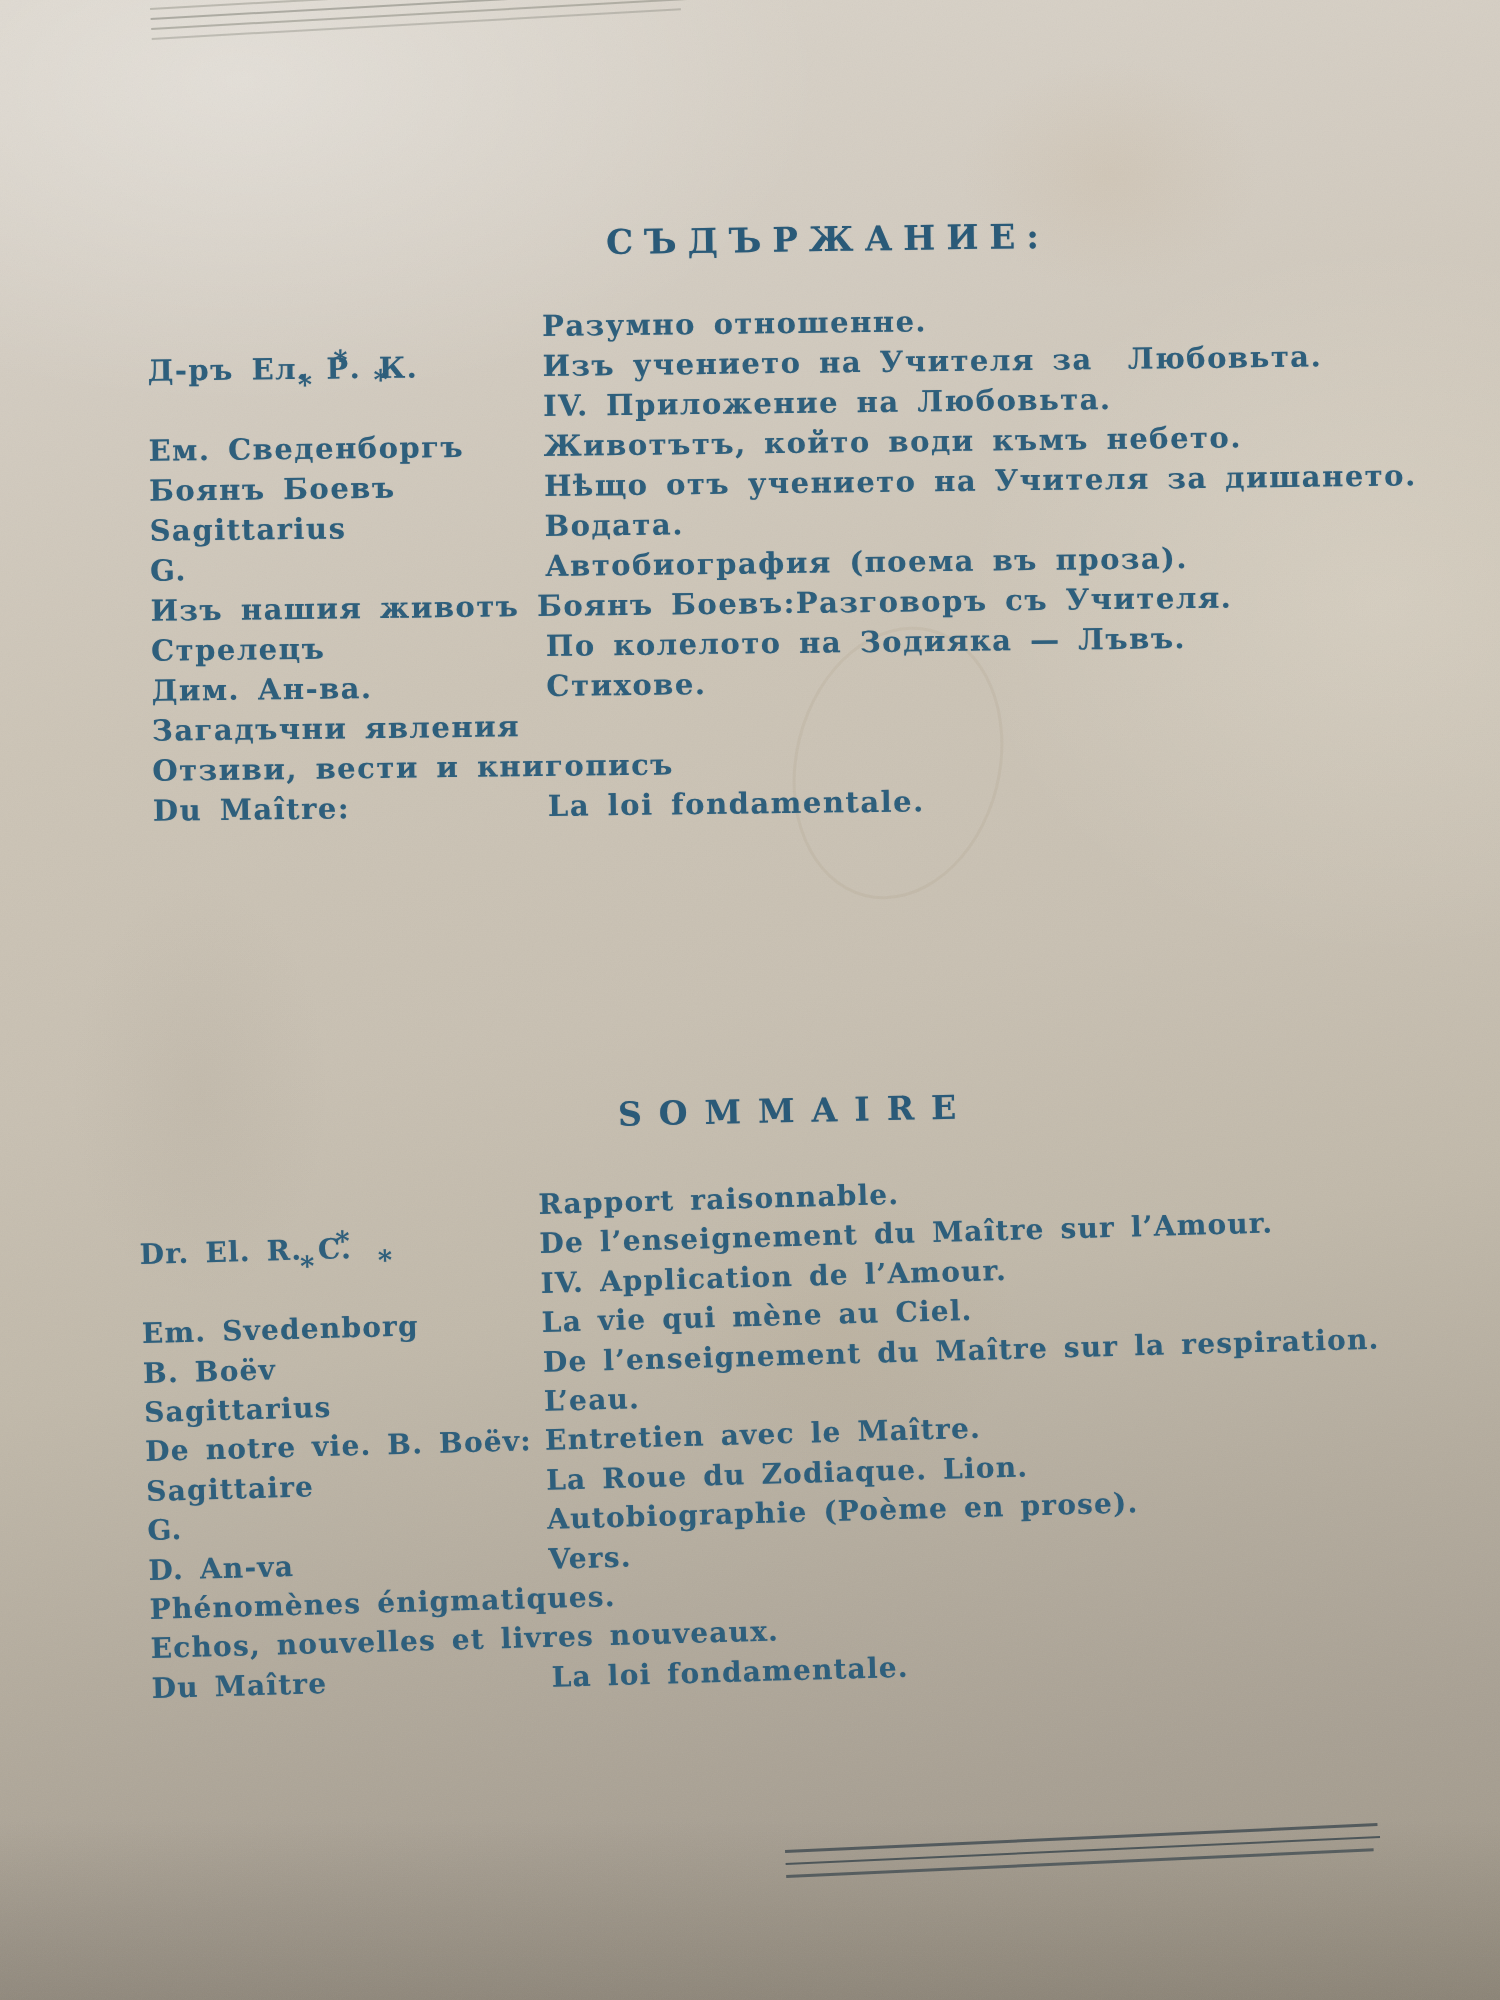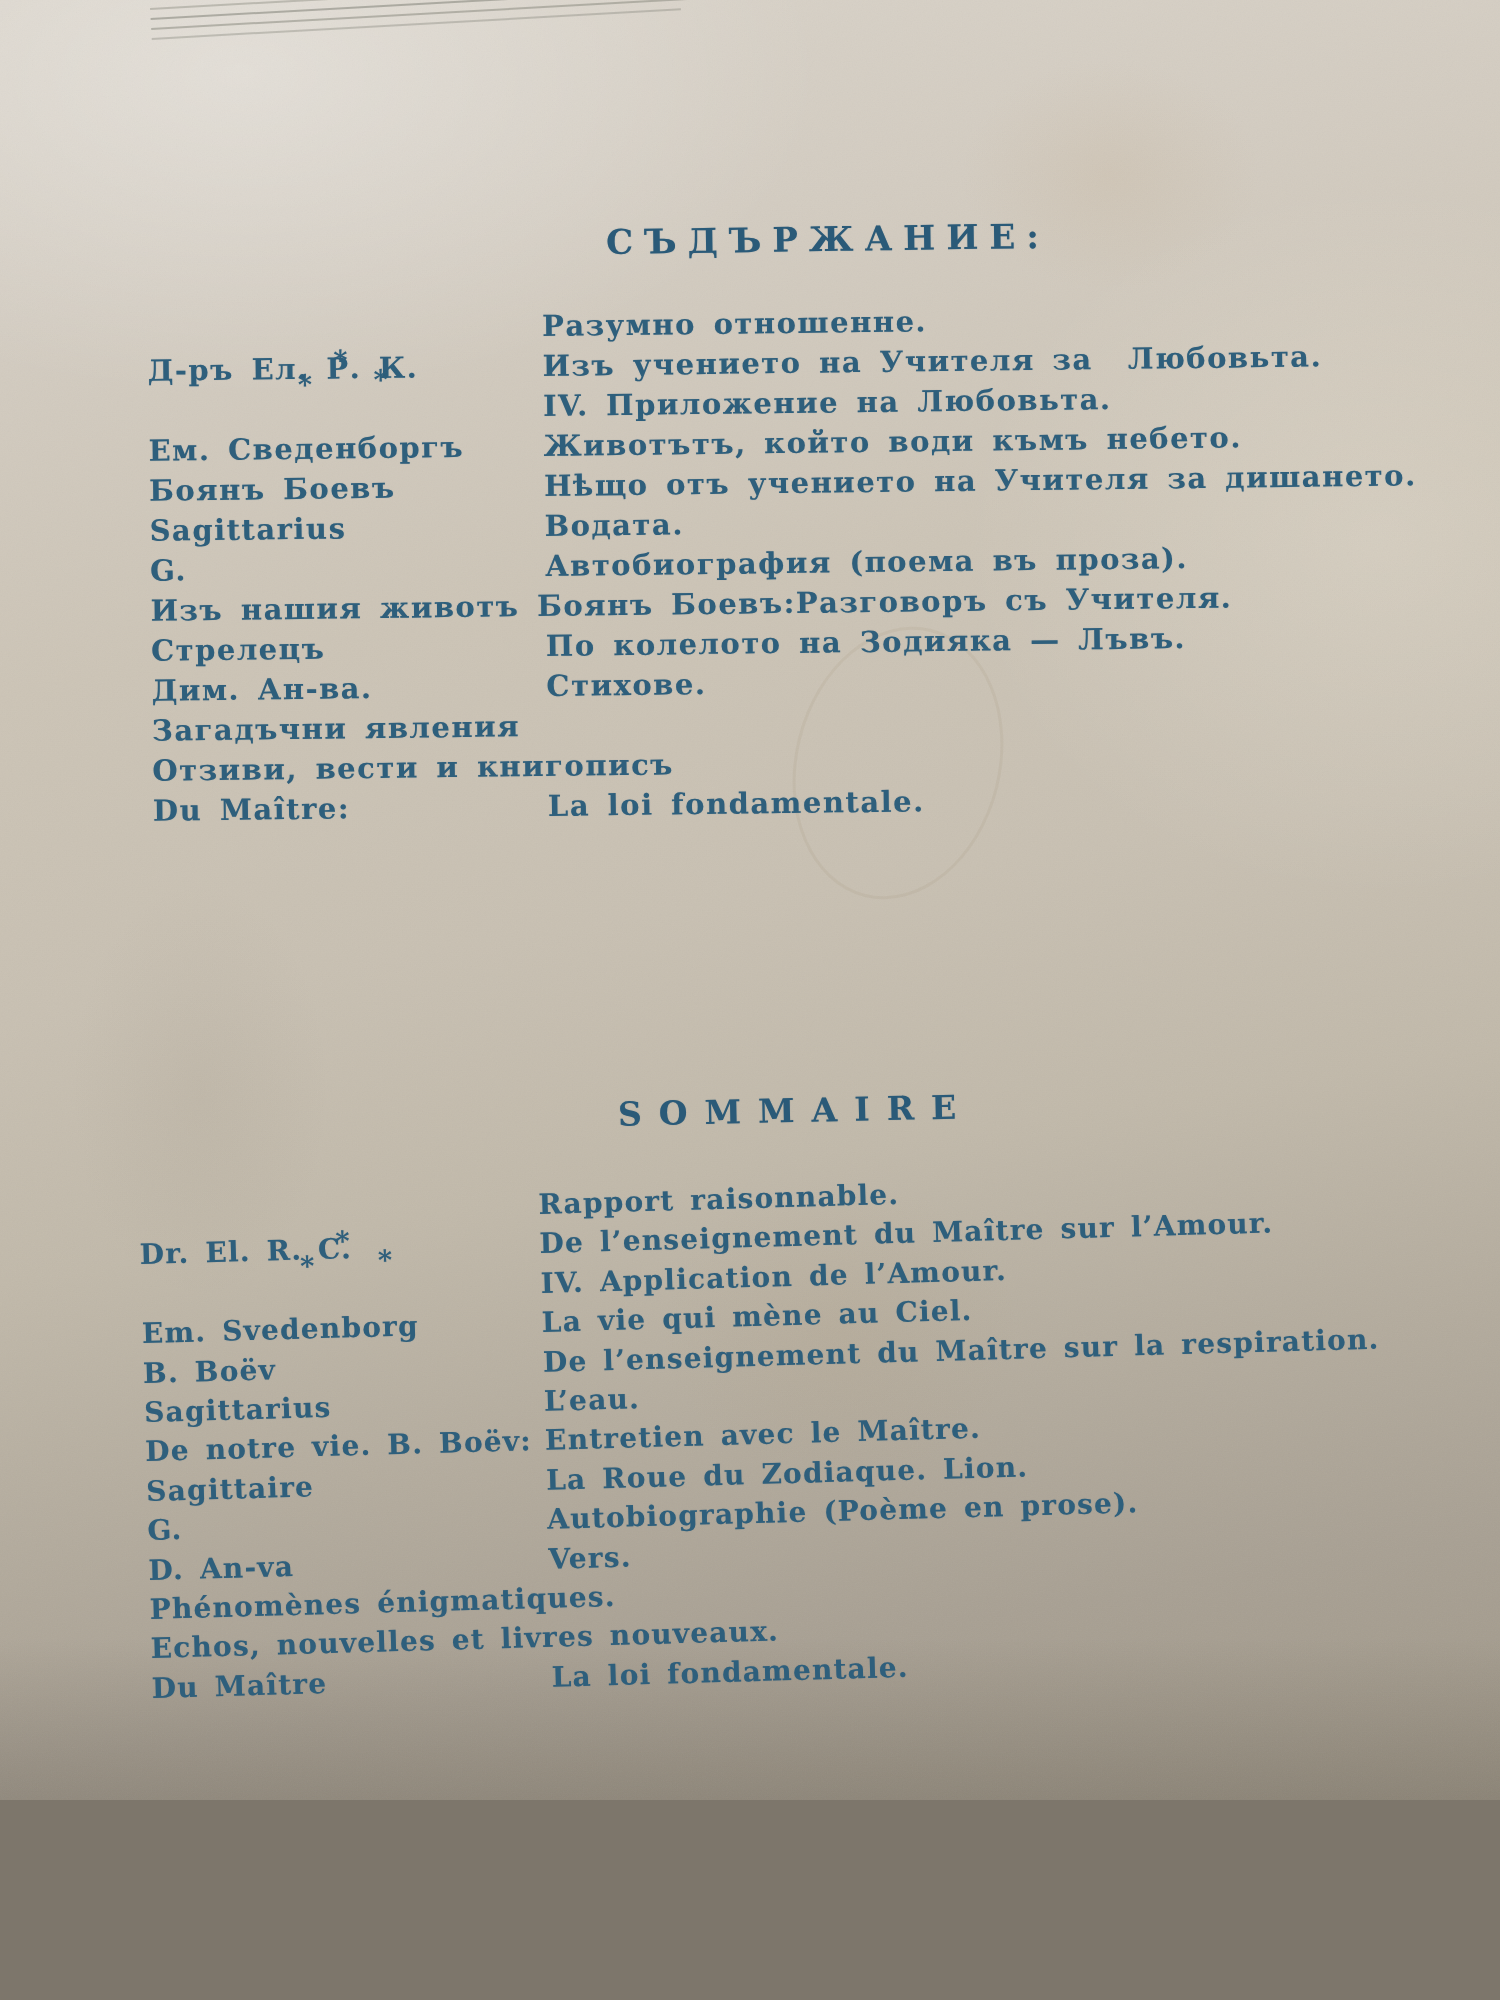--- a/index.html
+++ b/index.html
@@ -1,18 +1,18 @@
 <!DOCTYPE html>
 <html style="--ink: #2e5f7c; --ink-title: #2a5a78; --rule-top-color: #8d8d82; --rule-bottom-color: #3e4a50;"><head>
 <meta charset="utf-8">
 <style>
   html,body{margin:0;padding:0;}
   body{width:1500px;height:2000px;overflow:hidden;background:#7d766b;}
   .page{
-    position:relative;width:1500px;height:1800px;overflow:hidden;
+    position:relative;width:1500px;height:2000px;overflow:hidden;
     font-family:"DejaVu Serif","Liberation Serif",serif;
     background:
       radial-gradient(ellipse 900px 500px at 16% 4%, rgba(255,255,255,0.30), rgba(255,255,255,0) 65%),
       radial-gradient(ellipse 700px 600px at 92% 30%, rgba(255,250,238,0.18), rgba(255,255,255,0) 60%),
       linear-gradient(to top, rgba(66,60,52,0.22), rgba(66,60,52,0.0) 9%),
       linear-gradient(171deg,
         #d9d3c9 0%, #d3ccc1 16%, #ccc4b6 34%, #c8c0b2 50%,
         #c1b9aa 63%, #b3ab9d 76%, #a8a093 87%, #a09889 100%);
   }
   .noise{position:absolute;inset:0;width:100%;height:100%;pointer-events:none;}

